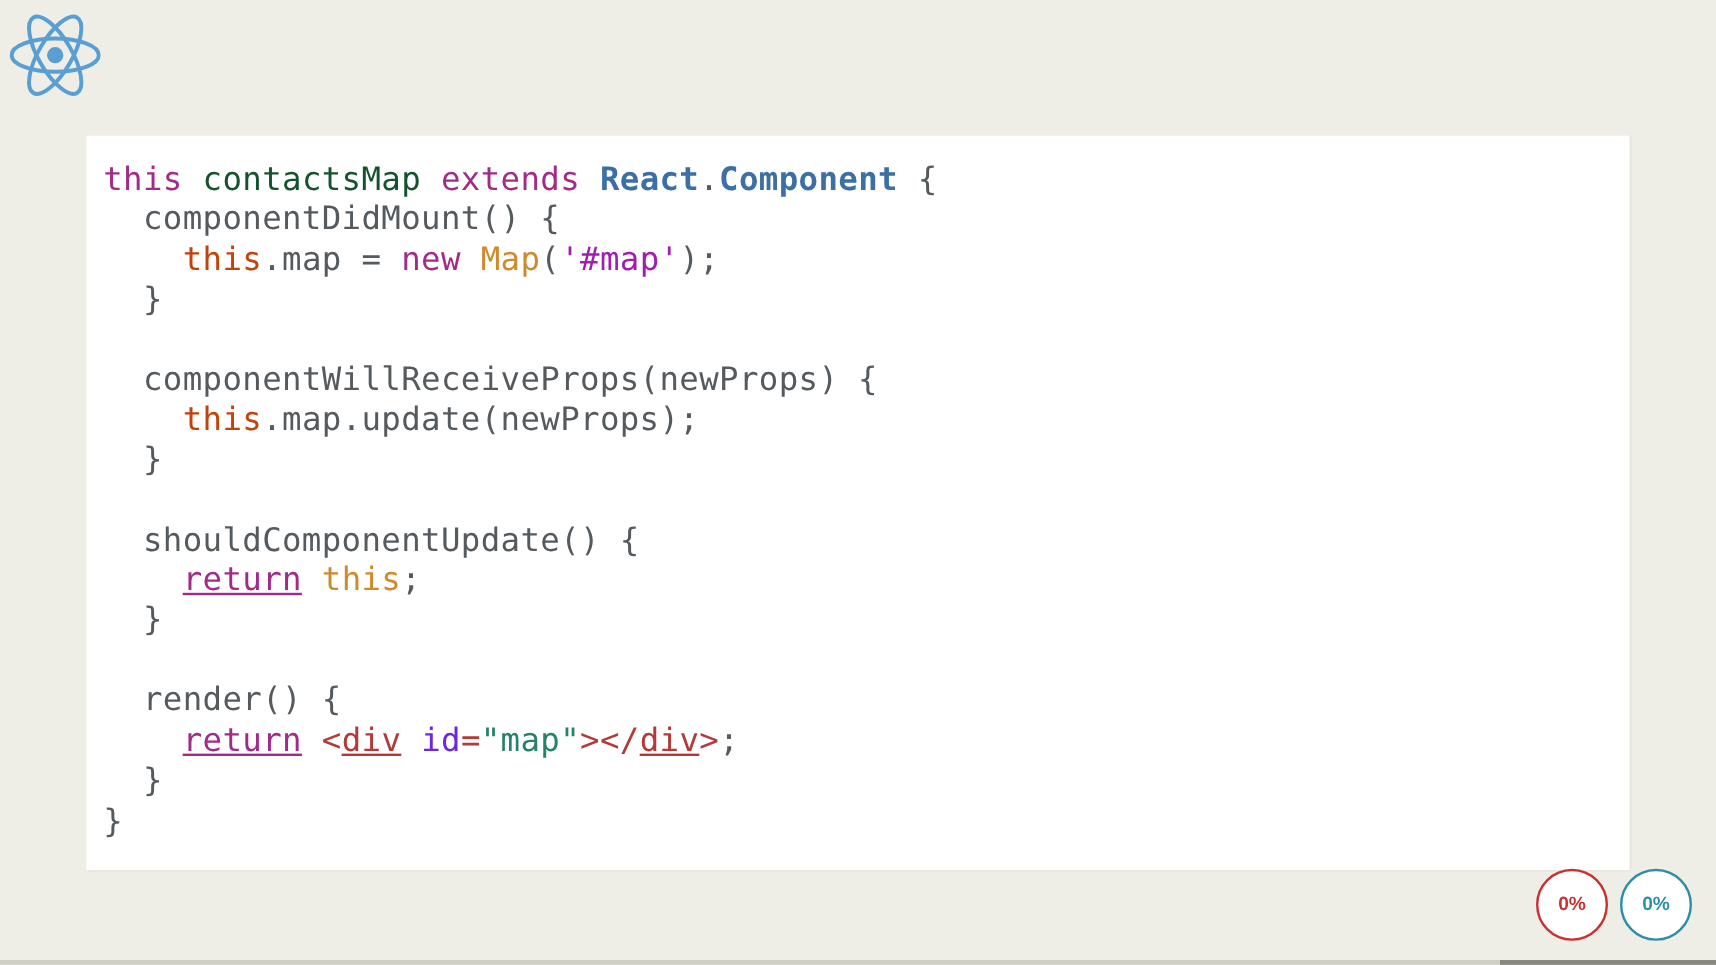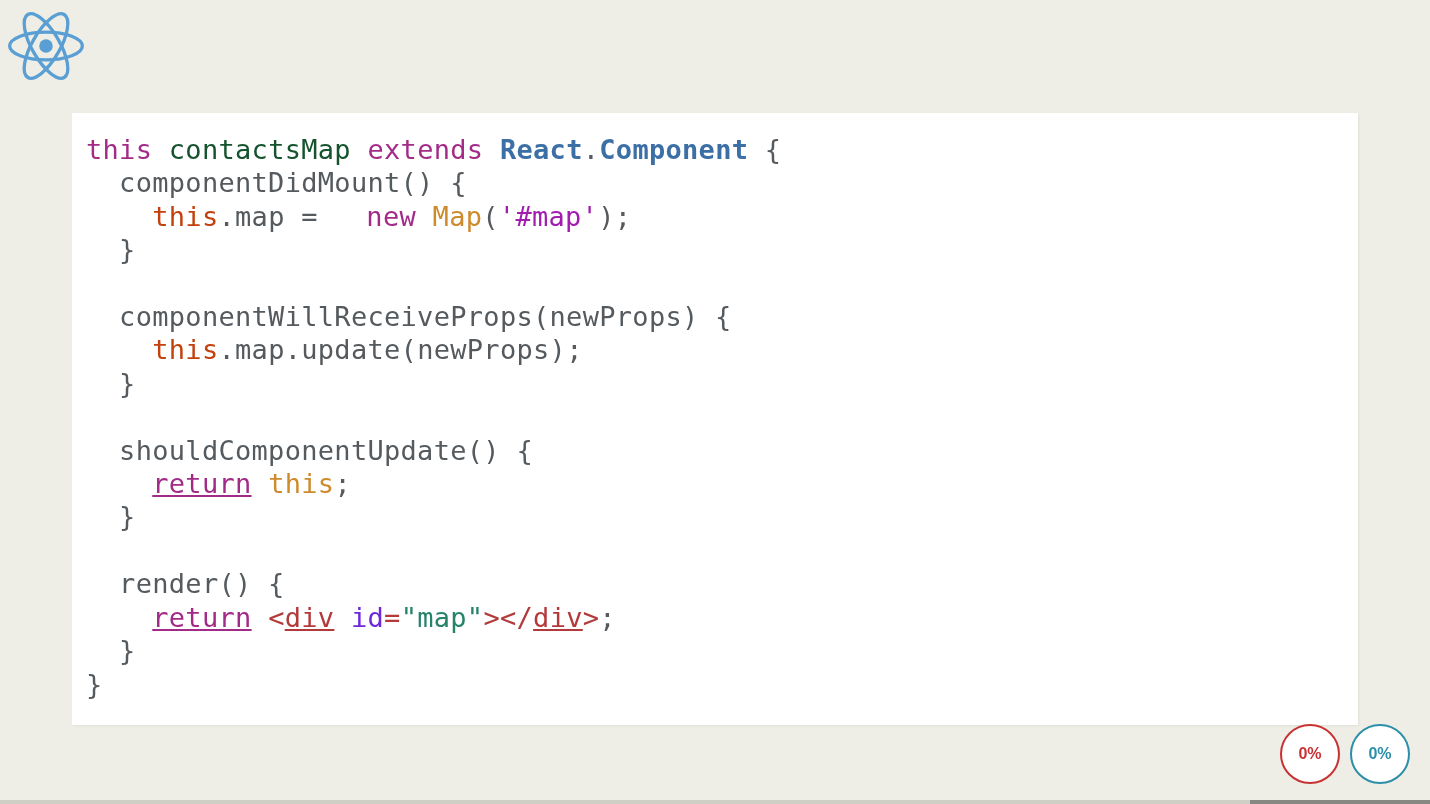--- a/index.html
+++ b/index.html
@@ -36,21 +36,21 @@
       font-size: 27px;
       line-height: 33.4px;
       letter-spacing: 0.3px;
       color: #555a5e;
       white-space: pre;
     }
     .tok-keyword { color: #a32b88; }
     .tok-classname { color: #14532d; }
     .tok-builtin { color: #3b6fa5; font-weight: bold; }
     .tok-this { color: #c2410c; }
-    .tok-new { color: #a32b88; margin-left: 32px; }
+    .tok-new { color: #a32b88; }
     .tok-func { color: #ce8b2c; margin-top: 24px; }
     .tok-string { color: #a21caf; }
     .tok-return { color: #a32b88; text-decoration: underline; }
     .tok-bool { color: #ce8b2c; }
     .tok-tag { color: #b33a3a; }
     .tok-tagname { color: #b33a3a; font-weight: 500; text-decoration: underline;}
     .tok-attr { color: #6d28d9; }
     .tok-attrval { color: #27826a; }
     .circles {
       position: absolute;

